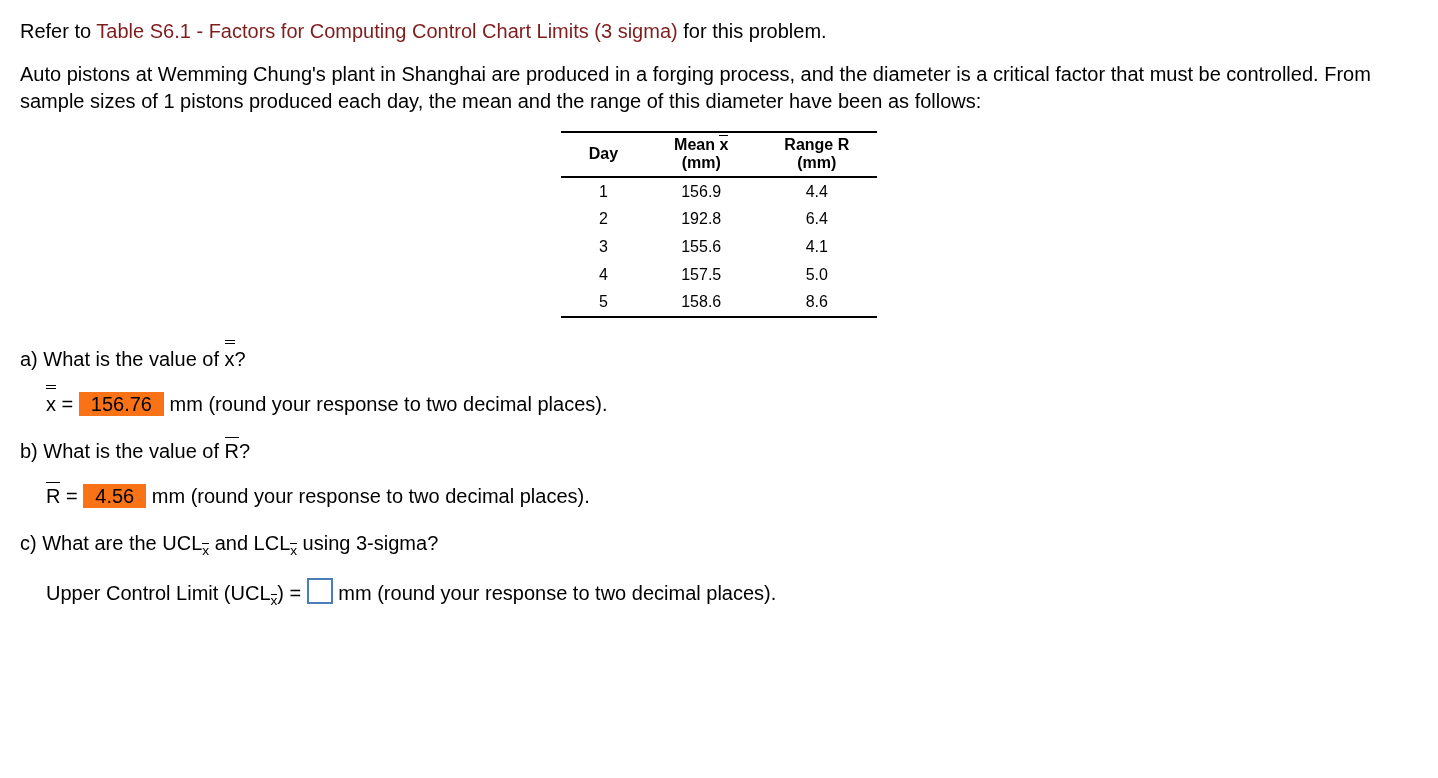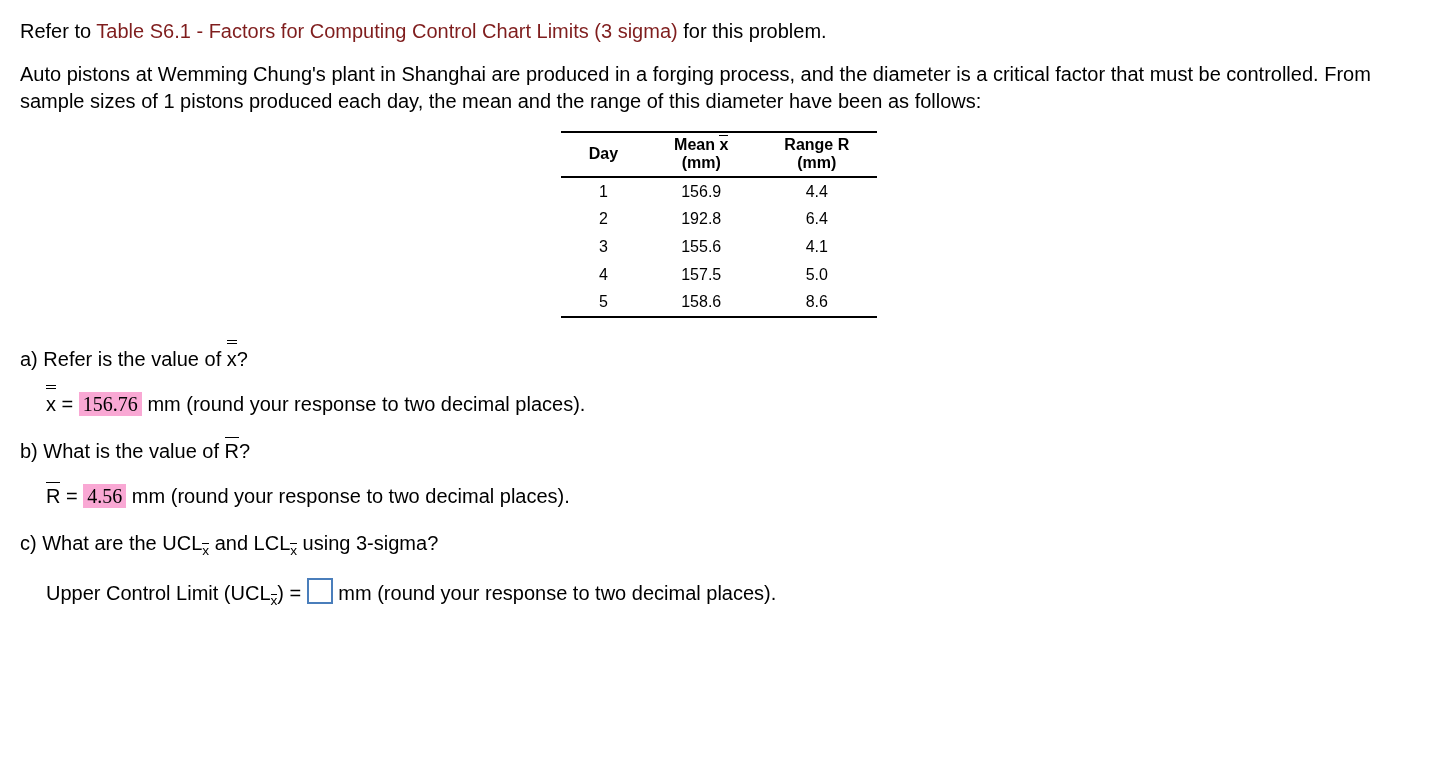--- a/index.html
+++ b/index.html
@@ -45,23 +45,22 @@
     border-top: 1.5px solid #000;
   }
   .dblbar { position: relative; display:inline-block; }
   .dblbar .bar1 { position:absolute; left:0; right:0; top:-0.28em; border-top:1.5px solid #000;}
   .dblbar .bar2 { position:absolute; left:0; right:0; top:-0.12em; border-top:1.5px solid #000;}
   .Rbar { position: relative; display:inline-block; }
   .Rbar .bar { position:absolute; left:0; right:0; top:-0.02em; border-top:1.5px solid #000;}
   .q { margin: 8px 0 18px 0; }
   .ans-row { margin: 6px 0 20px 26px; }
   .filled {
-    background: #f9a8d4;
-    padding: 1px 4px;
-    font-family: Liberation Serif, serif;
+    background: #f97316;
+    padding: 1px 12px;
   }
   .hint { }
   .sub { font-size: 0.68em; vertical-align: sub; position: relative; }
   .sub .mini-bar { position:absolute; left:0; right:0; top:0.05em; border-top:1px solid #000;}
   .input-box {
     display:inline-block;
     width: 22px; height: 22px;
     border: 2px solid #4a7ebb;
     vertical-align: -4px;
     background: #fff;
@@ -122,21 +121,21 @@
       <tr>
         <td>5</td>
         <td>158.6</td>
         <td>8.6</td>
       </tr>
     </tbody>
   </table>
 </div>
 
 <div class="q">
-  <span>a) Refer is the value of </span><span class="dblbar"><span class="bar1"></span><span class="bar2"></span>x</span><span>?</span>
+  <span>a) What is the value of </span><span class="dblbar"><span class="bar1"></span><span class="bar2"></span>x</span><span>?</span>
 </div>
 
 <div class="ans-row">
   <span class="dblbar"><span class="bar1"></span><span class="bar2"></span>x</span>
   <span> = </span>
   <span class="filled">156.76</span>
   <span> mm </span>
   <span class="hint">(round your response to two decimal places).</span>
 </div>
 

